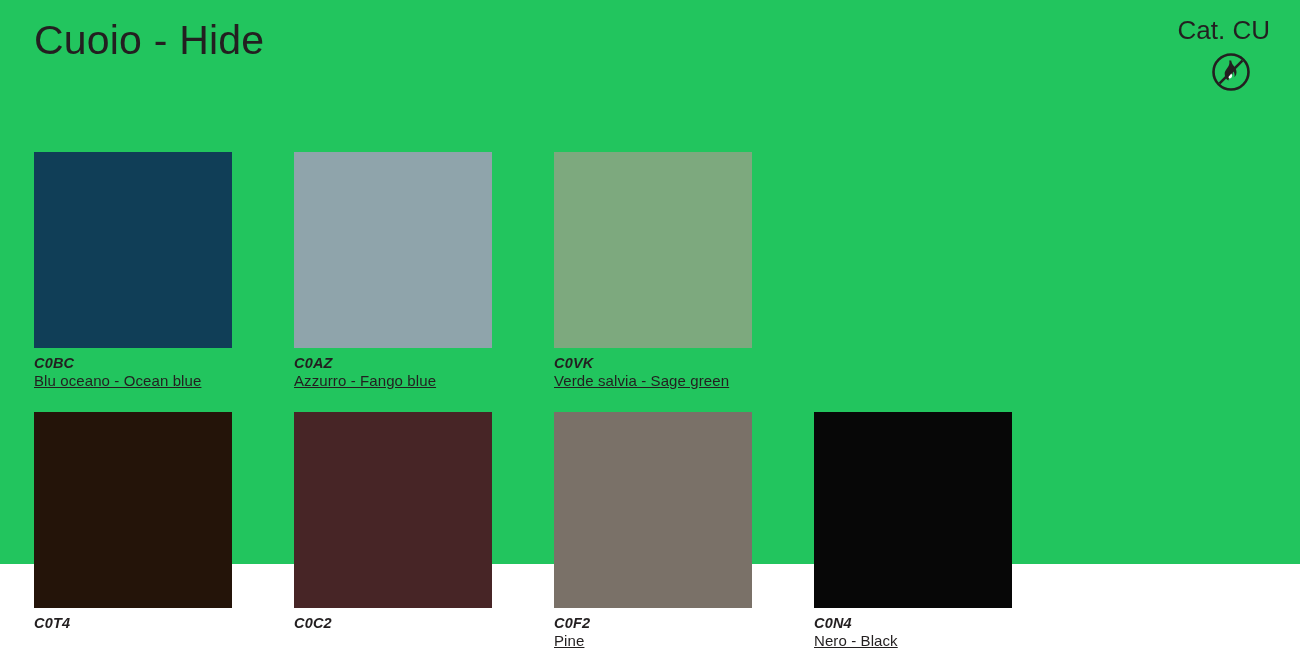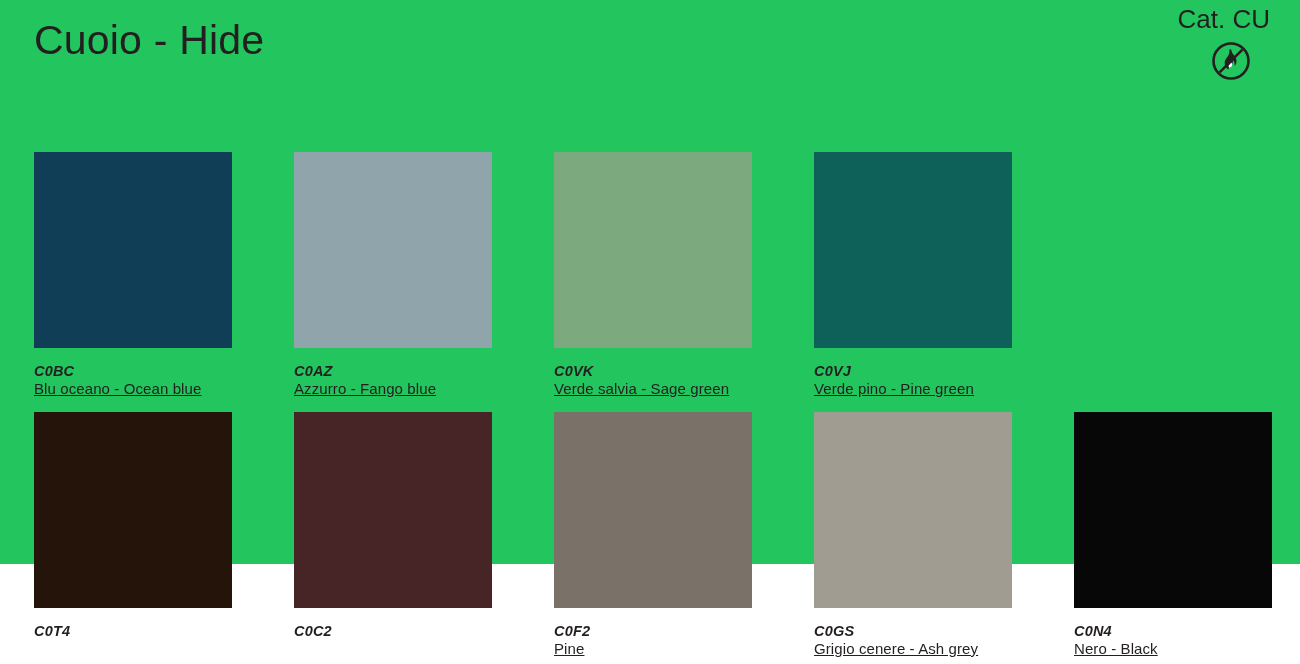--- a/index.html
+++ b/index.html
@@ -35,21 +35,21 @@
     font-size: 41px;
     font-weight: 400;
     color: #231f20;
     letter-spacing: 0.2px;
     white-space: nowrap;
   }
 
   .cat-block {
     position: absolute;
     right: 30px;
-    top: 4px;
+    top: 15px;
     width: 160px;
     height: 80px;
   }
 
   .cat-label {
     position: absolute;
     right: 0;
     top: 0;
     font-size: 26px;
     font-weight: 400;
@@ -90,21 +90,21 @@
 
   .cell:last-child { margin-right: 0; }
 
   .swatch {
     width: 198px;
     height: 196px;
     display: block;
   }
 
   .caption {
-    padding-top: 15px;
+    padding-top: 7px;
     width: 200px;
   }
 
   .code {
     font-size: 14.5px;
     font-weight: bold;
     font-style: italic;
     color: #231f20;
     line-height: 16px;
     letter-spacing: 0.2px;
@@ -172,27 +172,20 @@
       </div>
 
       <div class="cell">
         <div class="swatch" style="background-color: rgb(125, 169, 126);"></div>
         <div class="caption">
           <div class="code">C0VK</div>
           <div class="name">Verde salvia - Sage green</div>
         </div>
       </div>
 
-      <div class="cell">
-        <div class="swatch" style="background-color: rgb(14, 97, 88);"></div>
-        <div class="caption">
-          <div class="code">C0VJ</div>
-          <div class="name">Verde pino  - Pine green</div>
-        </div>
-      </div>
 
 
     </div>
 
     <div class="row row-2">
 
       <div class="cell">
         <div class="swatch" style="background-color: rgb(36, 20, 9);"></div>
         <div class="caption">
           <div class="code">C0T4</div>
@@ -207,27 +200,20 @@
       </div>
 
       <div class="cell">
         <div class="swatch" style="background-color: rgb(122, 113, 104);"></div>
         <div class="caption">
           <div class="code">C0F2</div>
           <div class="name">Pine</div>
         </div>
       </div>
 
-      <div class="cell">
-        <div class="swatch" style="background-color: rgb(160, 156, 146);"></div>
-        <div class="caption">
-          <div class="code">C0GS</div>
-          <div class="name">Grigio cenere - Ash grey</div>
-        </div>
-      </div>
 
       <div class="cell">
         <div class="swatch" style="background-color: rgb(7, 7, 7);"></div>
         <div class="caption">
           <div class="code">C0N4</div>
           <div class="name">Nero - Black</div>
         </div>
       </div>
 
     </div>

